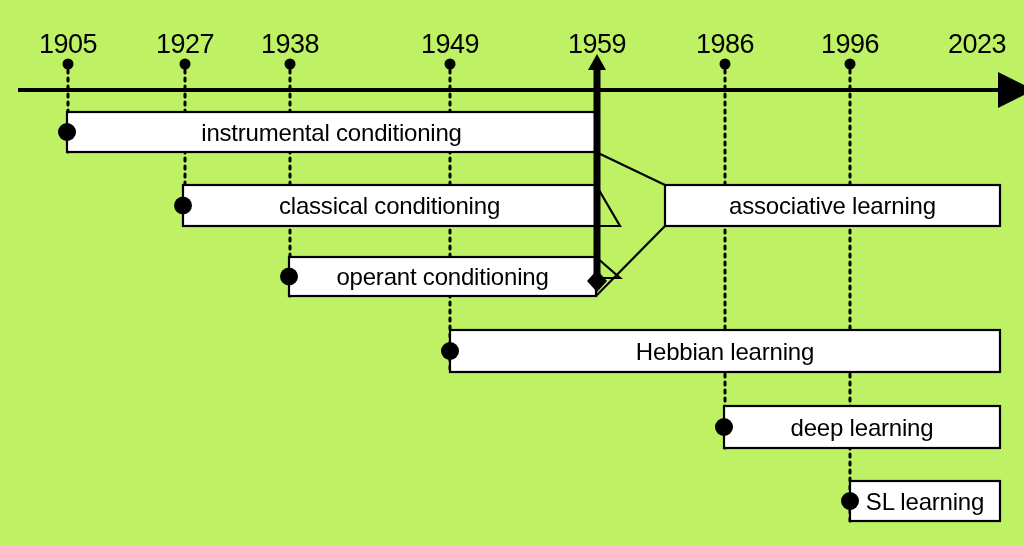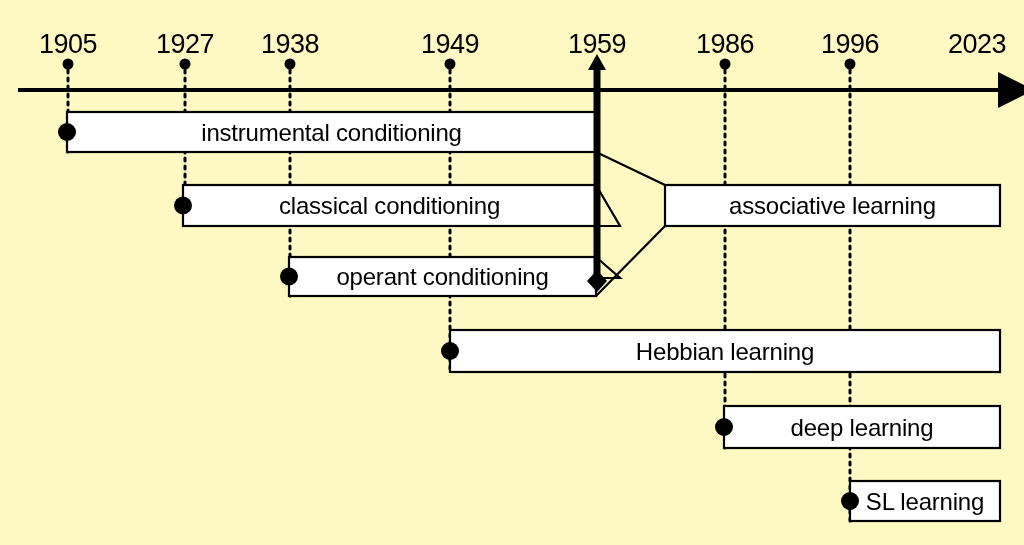--- a/index.html
+++ b/index.html
@@ -10,21 +10,21 @@
   body {
     width: 1024px;
     height: 545px;
     font-family: "Liberation Sans", sans-serif;
     overflow: hidden;
   }
   #timeline-figure {
     position: relative;
     width: 1024px;
     height: 545px;
-    background: #fef9c3;
+    background: #bef264;
   }
   svg.figure-canvas {
     display: block;
     width: 1024px;
     height: 545px;
   }
   .year-label {
     font-family: "Liberation Sans", sans-serif;
     font-size: 27px;
     fill: #000000;

